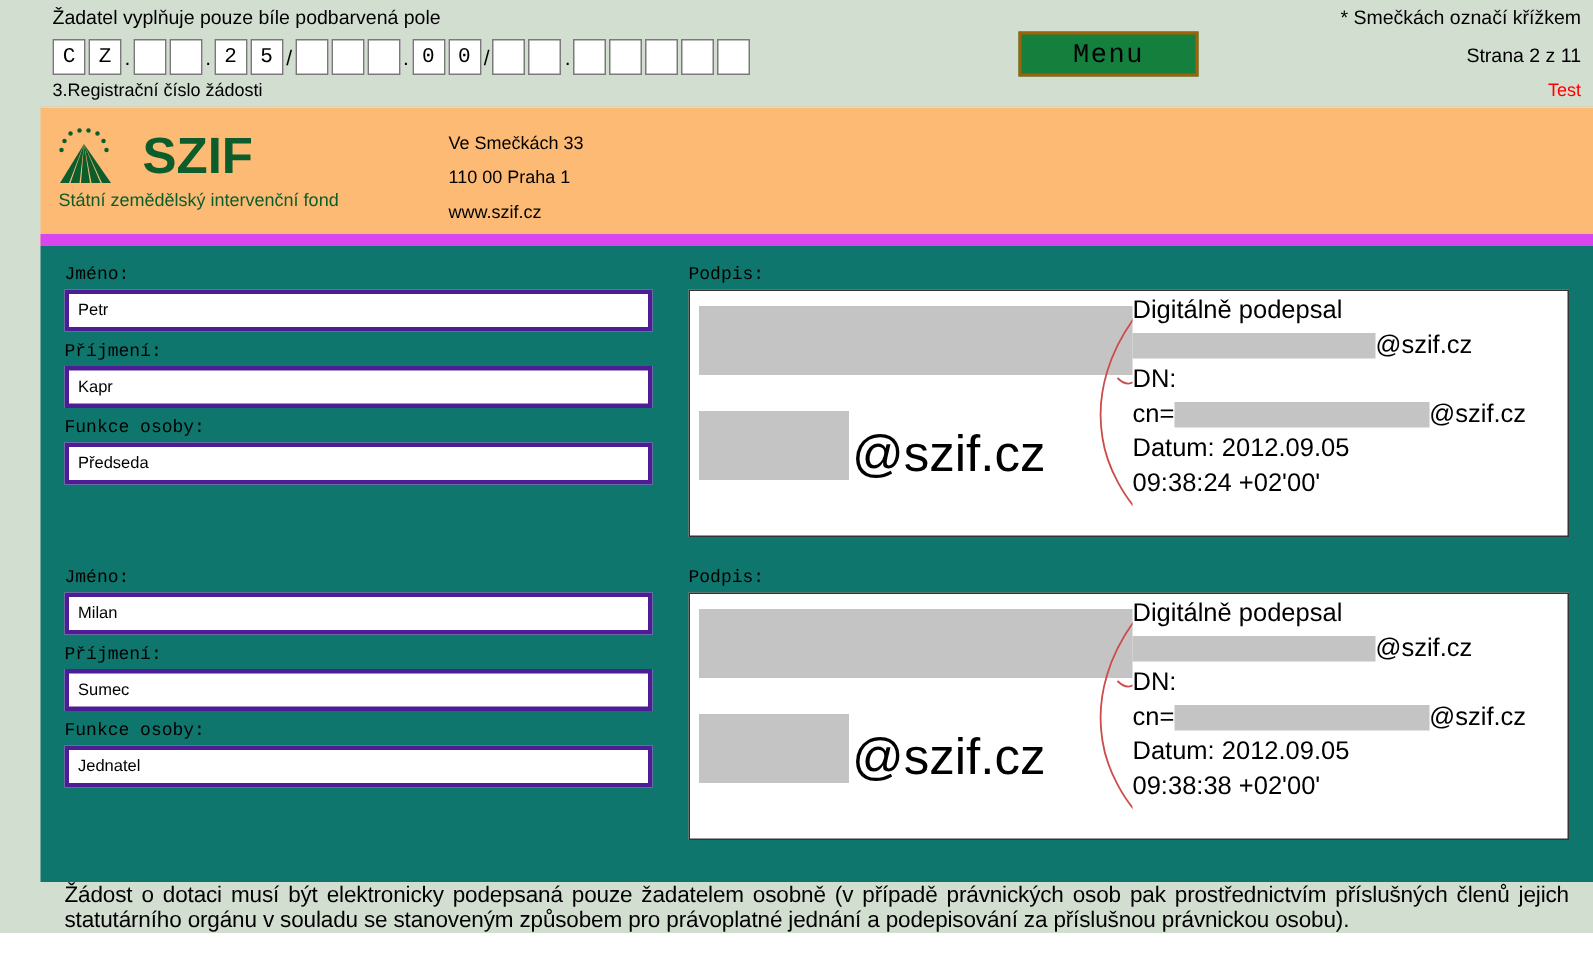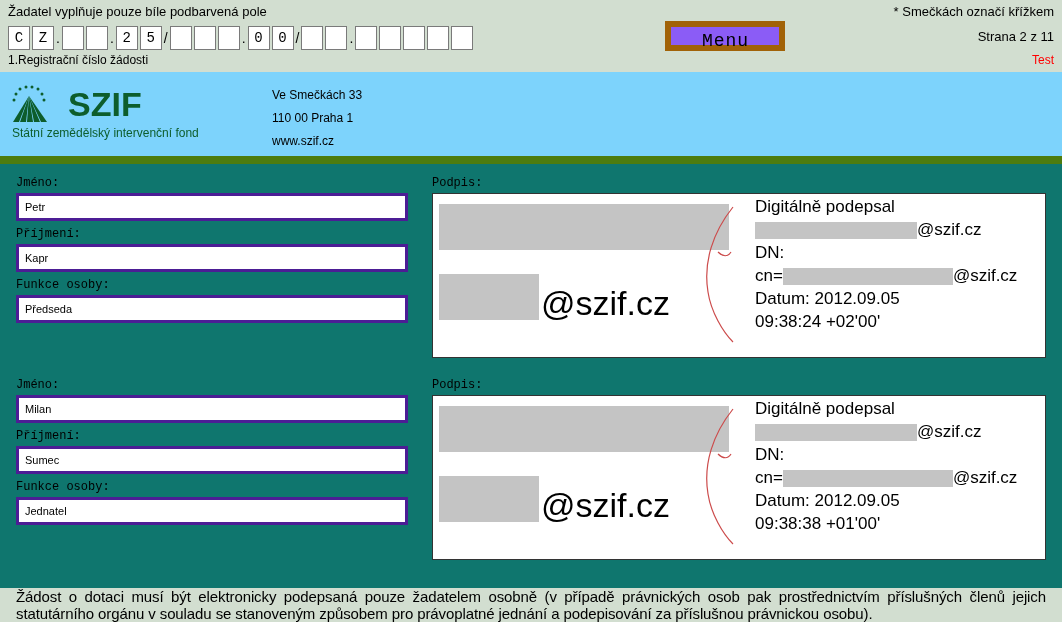--- a/index.html
+++ b/index.html
@@ -1,33 +1,33 @@
 <!DOCTYPE html>
 <html><head>
   <meta charset="utf-8">
   <style>
     * { box-sizing: border-box; margin: 0; padding: 0; font-family: Verdana, Arial, sans-serif; }
     body { background: #ffffff; color: #000000; }
-    .page { width: 1062px; background: #d2ded0; position: relative; }
+    .page { width: 1062px; background: #d2ded0; position: relative; padding-left: 27px; }
     
     
     .topbar { display: flex; flex-direction: column; padding: 4px 8px 4px 8px; background: #d2ded0; }
     .topbar-row1 { display: flex; justify-content: space-between; align-items: flex-start; font-size: 13px; }
     .topbar-row2 { display: flex; justify-content: space-between; align-items: center; }
     
     .reg-row { display: flex; align-items: center; gap: 2px; margin-top: 4px;}
     .cell { display:inline-block; width:22px; height:24px; background:#ffffff; border:1px solid #7a7a7a; text-align:center; line-height:22px; font-size:14px; font-family: 'Courier New', monospace;}
     .celltext { font-size:14px; }
     
-    .menu-btn { background:#8b5cf6; border:6px solid #a16207; width:120px; height:30px; font-size:18px; text-align:center; line-height:28px; font-family: 'Courier New', monospace; letter-spacing:1px;}
+    .menu-btn { background:#15803d; border:2px solid #a16207; width:120px; height:30px; font-size:18px; text-align:center; line-height:28px; font-family: 'Courier New', monospace; letter-spacing:1px;}
     
     .right-col-top { text-align:right; font-size:13px; }
     
     
-    .headerband { display:flex; background:#7dd3fc; border-bottom:8px solid #4d7c0f; border-top:1px solid #d2ded0; }
+    .headerband { display:flex; background:#fdba74; border-bottom:8px solid #d946ef; border-top:1px solid #d2ded0; }
     .logo-cell { width:254px; padding:12px 8px 4px 12px; display:flex; flex-direction:column; }
     .logo-row { display:flex; align-items:center; gap:8px;}
     .logo-sun { position:relative; width:48px; height:40px;}
     .logo-text { color:#0d5d2c; font-weight:bold; font-size:34px; letter-spacing:0px;}
     .logo-subtitle { color:#0d5d2c; font-size:12px; margin-top:2px;}
     
     .title-cell { flex:1; padding:12px 0; text-align:center; border-left:1px solid #ccc; border-right:1px solid #ccc;}
     .title-main { font-size:26px; font-family: 'Courier New', monospace; }
     .title-sub { font-size:16px; font-family: 'Courier New', monospace; margin-top:4px;}
     
@@ -95,21 +95,21 @@
           <span class="cell"></span>
           <span class="cell"></span>
         </div>
       </div>
       <div class="menu-btn">Menu</div>
       <div class="right-col-top">
         <div>Strana 2 z 11</div>
       </div>
     </div>
     <div style="display:flex; justify-content:space-between; font-size:12px; margin-top:2px;">
-      <div>1.Registrační číslo žádosti</div>
+      <div>3.Registrační číslo žádosti</div>
       <div class="test" style="color:#ff0000;">Test</div>
     </div>
   </div>
 
   <div class="headerband">
     <div class="logo-cell">
       <div class="logo-row">
         <div class="logo-sun">
           <svg width="48" height="40" viewBox="0 0 48 40">
             <g fill="#0d5d2c">
@@ -193,21 +193,21 @@
               <path d="M60 5 C40 30,30 60,35 90 C38 110,50 130,60 140 M45 50 C50 55,55 55,58 50"></path>
             </svg>
             <div class="sig-big-text">@szif.cz</div>
           </div>
           <div class="sig-right">
             <div>Digitálně podepsal</div>
             <div><span class="redact" style="width:162px;"></span><span>@szif.cz</span></div>
             <div>DN:</div>
             <div><span>cn=</span><span class="redact" style="width:170px;"></span><span>@szif.cz</span></div>
             <div><span>Datum:</span> <span>2012.09.05</span></div>
-            <div>09:38:38 +01'00'</div>
+            <div>09:38:38 +02'00'</div>
           </div>
         </div>
       </div>
     </div>
 
   </div>
 
   <div class="footer-text">Žádost o dotaci musí být elektronicky podepsaná pouze žadatelem osobně (v případě právnických osob pak prostřednictvím příslušných členů jejich statutárního orgánu v souladu se stanoveným způsobem pro právoplatné jednání a podepisování za příslušnou právnickou osobu).</div>
 
 </div>

